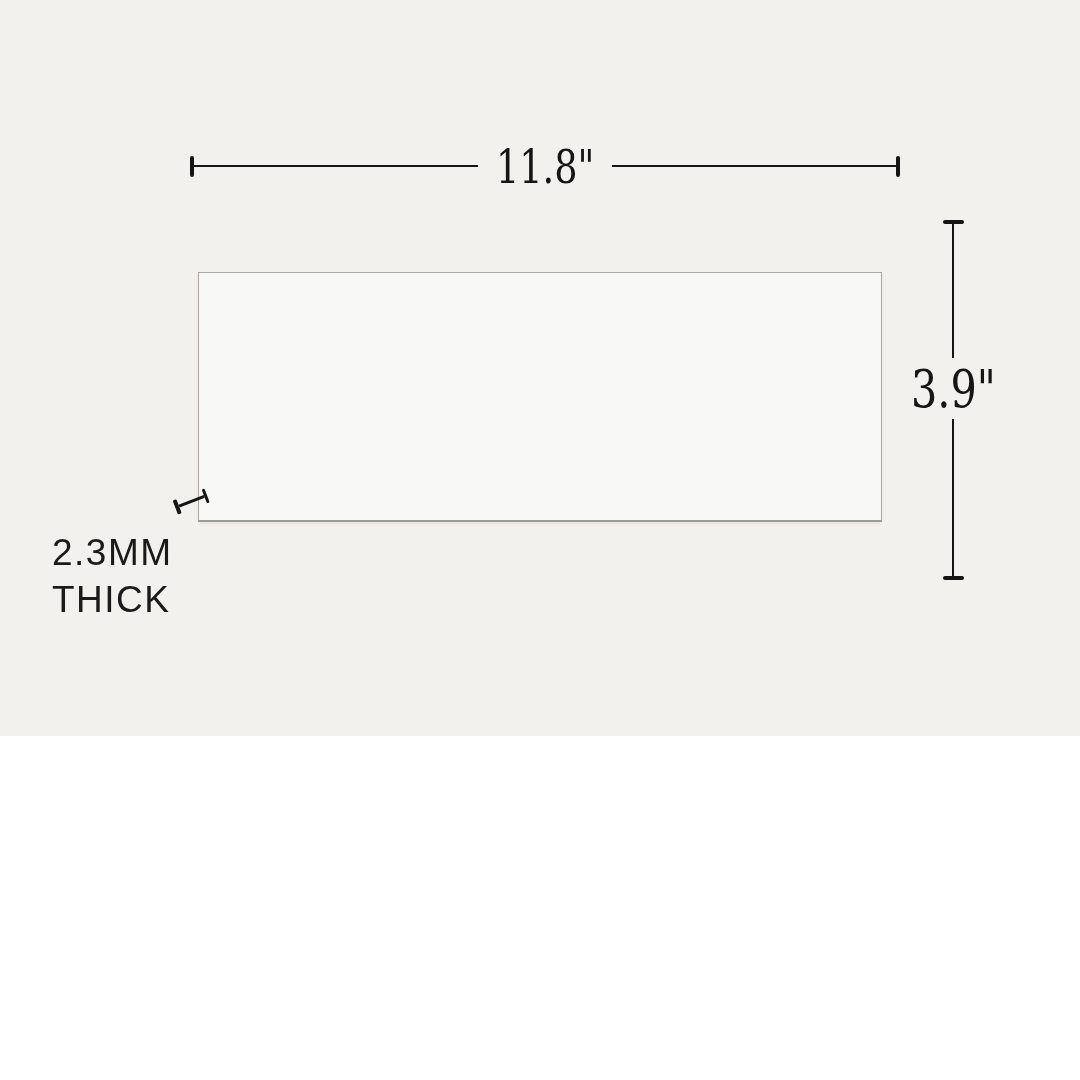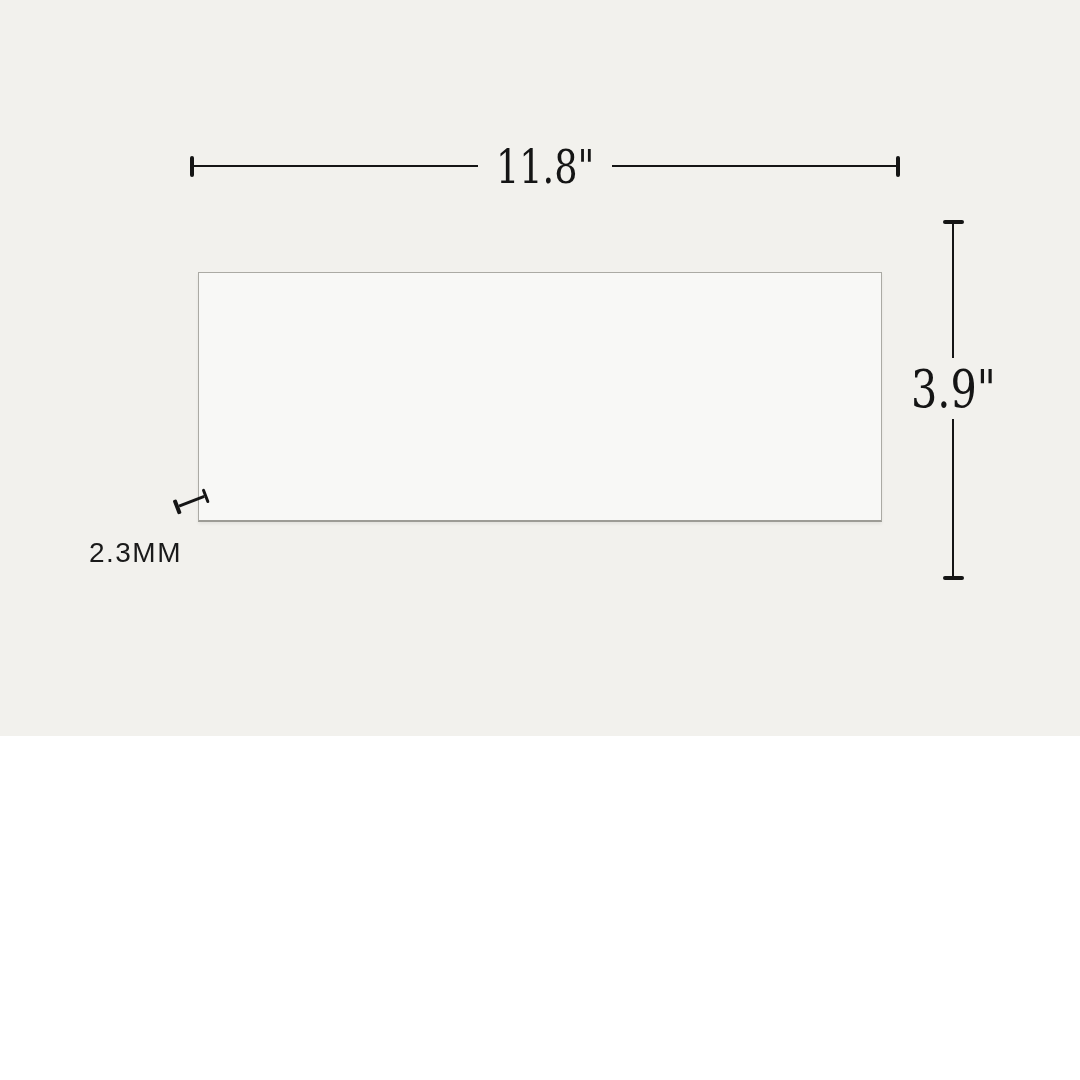--- a/index.html
+++ b/index.html
@@ -121,24 +121,24 @@
     height: 3px;
     background: var(--line-color, #151515);
     flex: 1 1 auto;
   }
 
   
   .thick-label {
     position: absolute;
     left: 52px; top: 529px;
     width: 130px;
-    text-align: right;
+    text-align: left;
     color: var(--text-color, #1a1a1a);
     font-weight: 300;
-    font-size: 28px;
+    font-size: 37px;
     letter-spacing: 1.5px;
     line-height: 47px;
   }
 </style>
 </head>
 <body>
 
 <div class="canvas">
 
   <div class="top-section">
@@ -162,20 +162,21 @@
     </div>
 
     <div class="thick-marker">
       <span class="tcap"></span>
       <span class="tline"></span>
       <span class="tcap"></span>
     </div>
 
     <div class="thick-label">
       <div>2.3MM</div>
+      <div>THICK</div>
     </div>
 
   </div>
 
   <div class="bottom-section">
 
     
 
     
 

